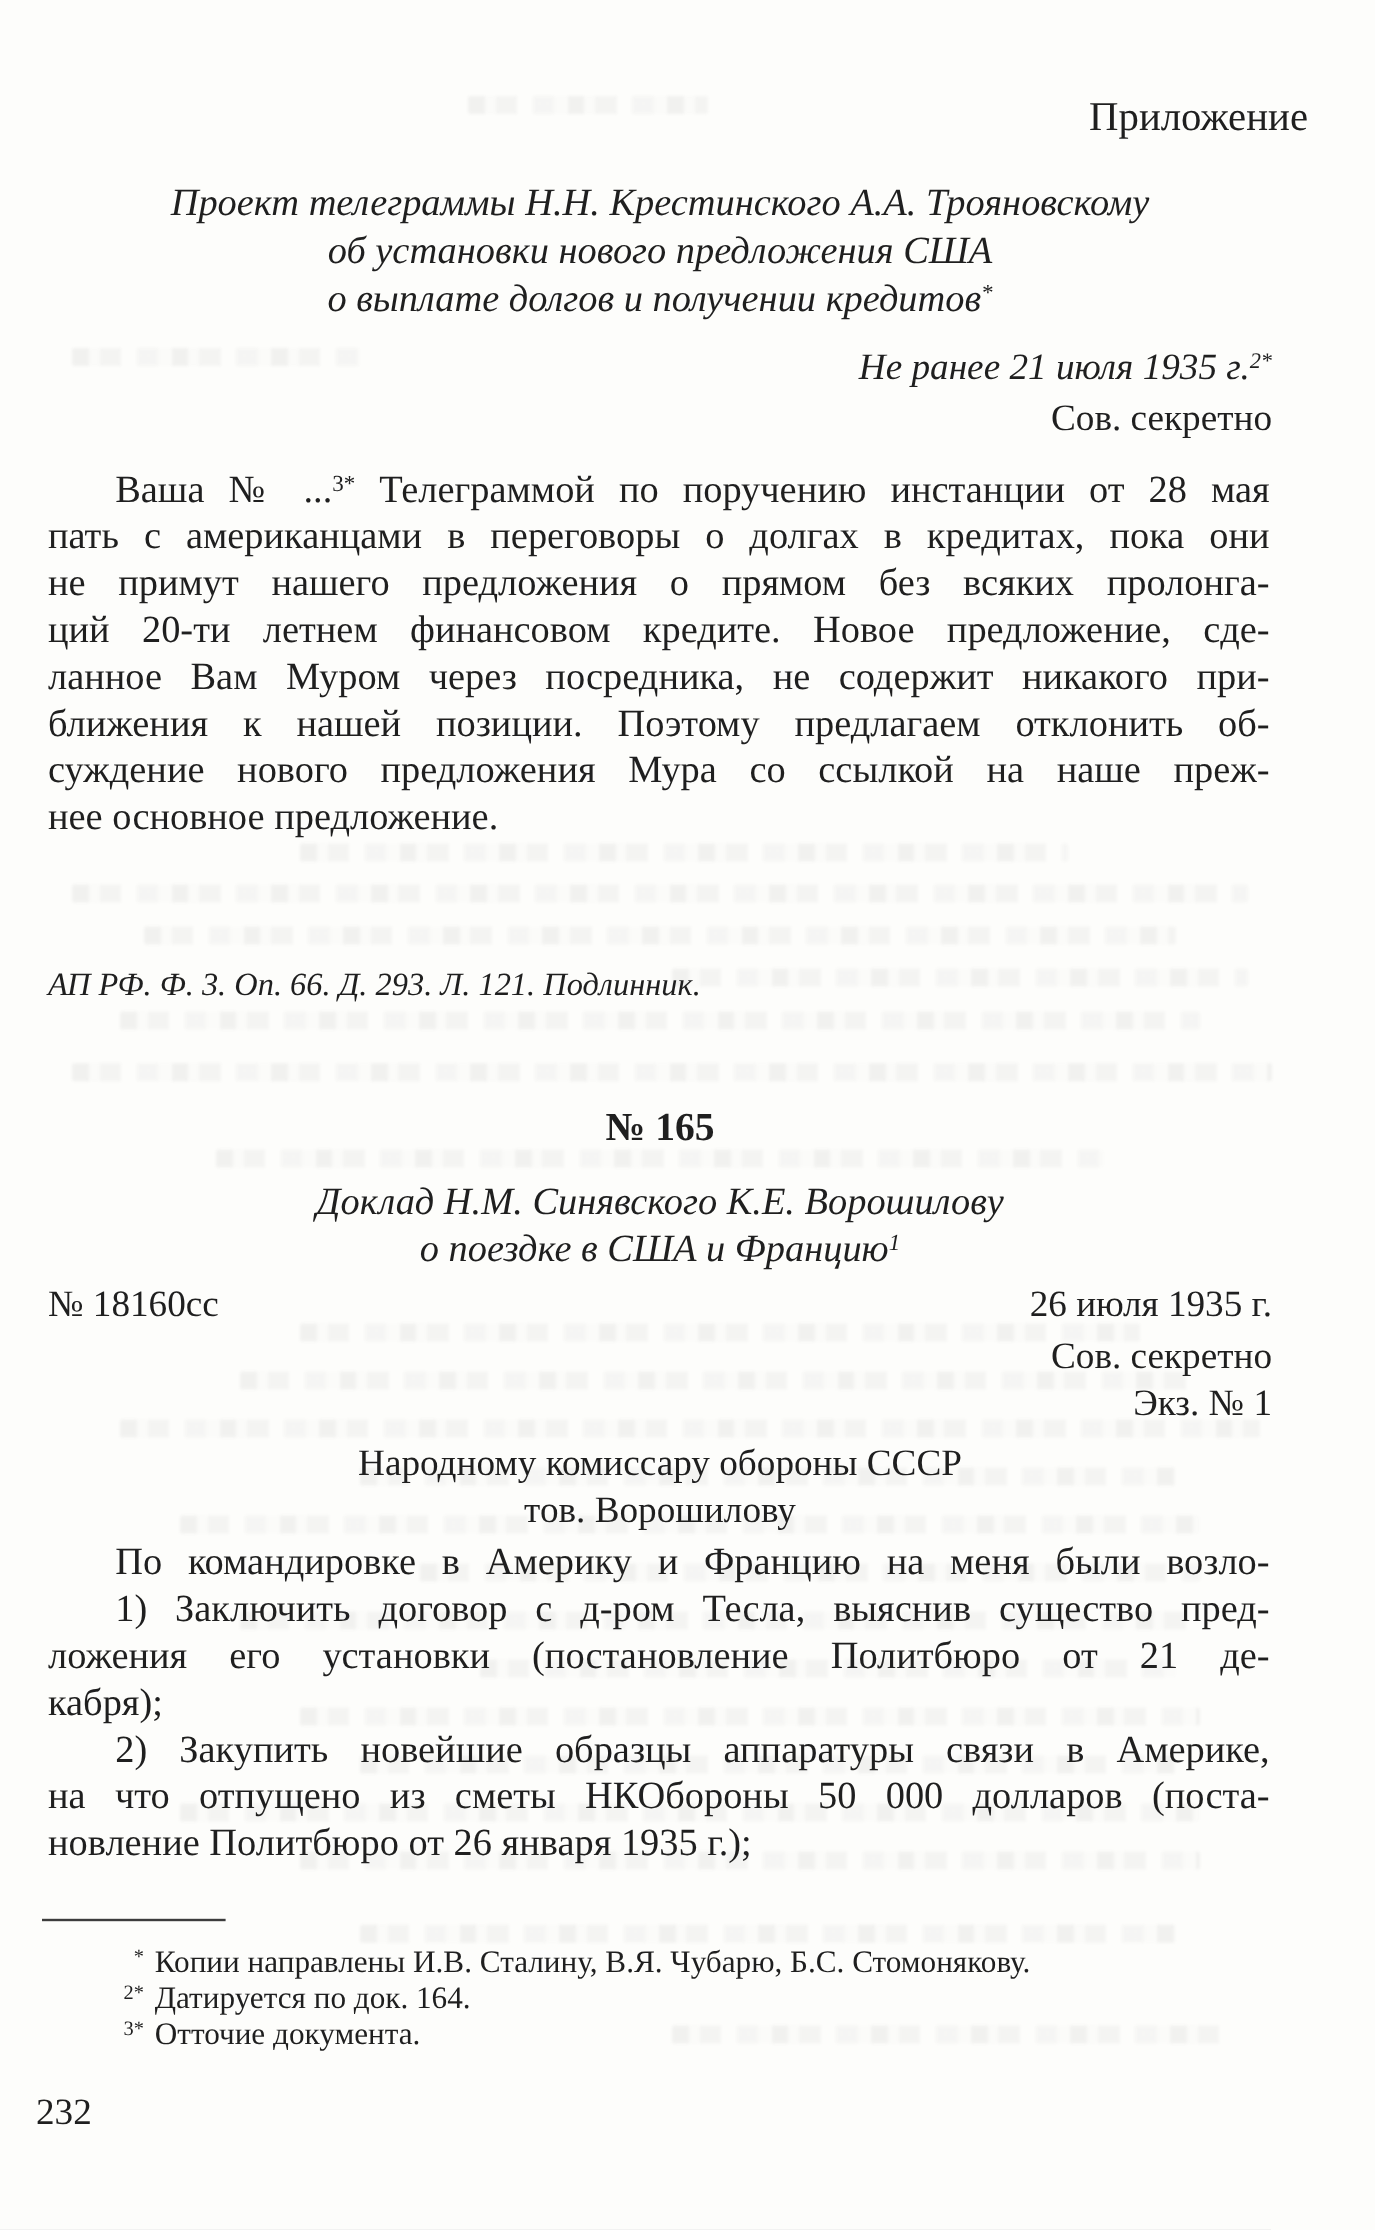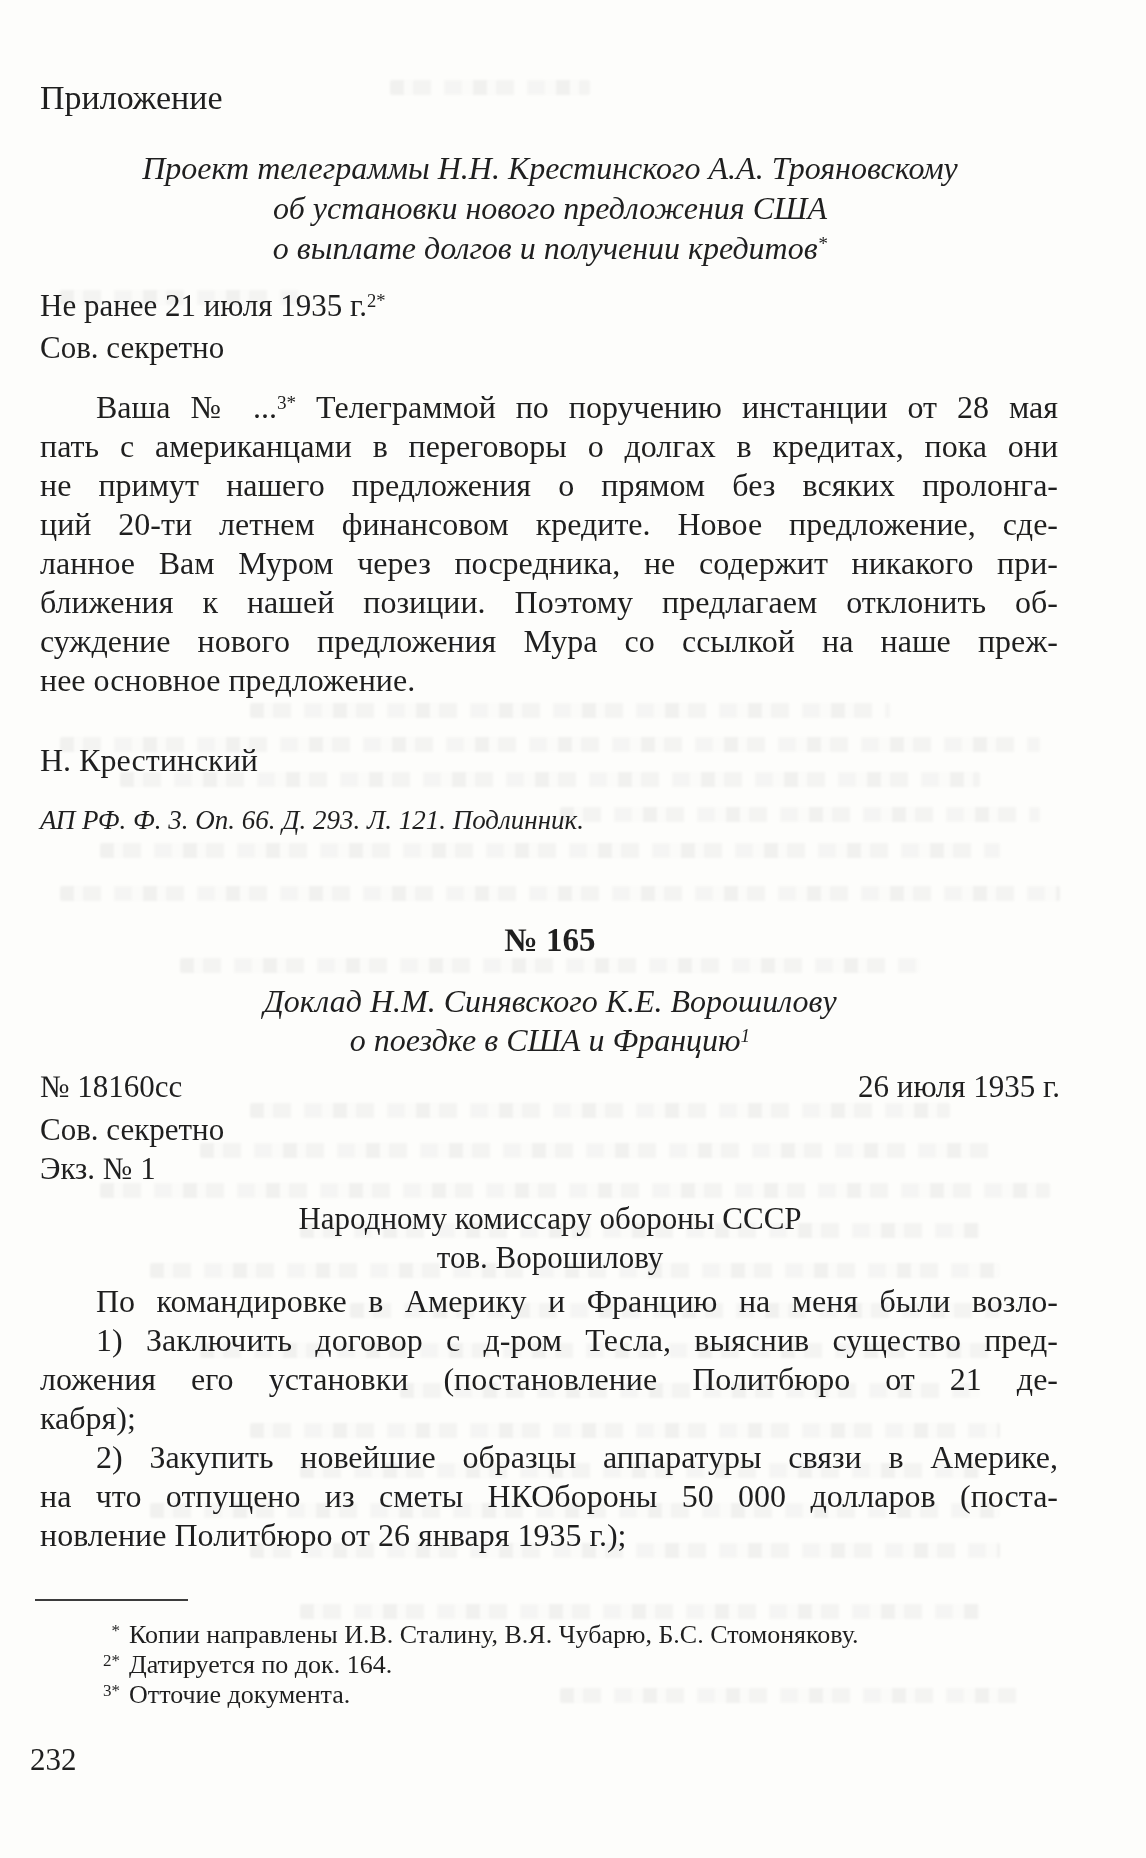--- a/index.html
+++ b/index.html
@@ -6,21 +6,21 @@
   .page{
     position:relative;
     width:1146px;height:1858px;
     background:#fdfdfb;
     font-family:"Liberation Serif","DejaVu Serif",serif;
     color:#1f1f1f;
     overflow:hidden;
     margin:0 auto;
   }
   .abs{position:absolute;}
-  .r{}
+  .r{text-align:right;}
   .c{text-align:center;}
   .it{font-style:italic;}
   .b{font-weight:bold;}
   .j{text-align:justify;text-align-last:justify;}
   .indent{text-indent:56px;}
   .bline{line-height:39px;}
   sup{font-size:0.60em;line-height:0;vertical-align:baseline;position:relative;top:-0.48em;}
   .block-title{line-height:40px;font-size:32px;}
   .body-text{font-size:32px;line-height:39px;}
   .fnline{line-height:30px;padding-left:50px;font-size:26px;}
@@ -66,39 +66,38 @@
   <div class="ghost" style="top:1688px;left:560px;width:460px;"></div>
 
   <div class="abs r" style="top:79px;left:40px;right:56px;font-size:34px;">Приложение</div>
 
   <div class="abs c it block-title" style="top:148px;left:40px;width:1020px;">
     <div>Проект телеграммы Н.Н. Крестинского А.А. Трояновскому</div>
     <div>об установки нового предложения США</div>
     <div><span>о выплате долгов и получении кредитов</span><sup>*</sup></div>
   </div>
 
-  <div class="abs r" style="top:288px;left:40px;right:86px;font-size:31px;">
+  <div class="abs r" style="top:288px;left:40px;right:86px;font-size:31px;font-style:italic;">
     <span>Не ранее 21 июля 1935 г.</span><sup>2*</sup>
   </div>
   <div class="abs r" style="top:330px;left:40px;right:86px;font-size:31px;">Сов. секретно</div>
 
   <div class="abs body-text" style="top:388px;left:40px;width:1018px;">
     <div class="bline j indent">
       <span>Ваша № ...</span><sup>3*</sup> <span>Телеграммой по поручению инстанции от 28 мая</span>
     </div>
     <div class="bline j">пать с американцами в переговоры о долгах в кредитах, пока они</div>
     <div class="bline j">не примут нашего предложения о прямом без всяких пролонга-</div>
     <div class="bline j">ций 20-ти летнем финансовом кредите. Новое предложение, сде-</div>
     <div class="bline j">ланное Вам Муром через посредника, не содержит никакого при-</div>
     <div class="bline j">ближения к нашей позиции. Поэтому предлагаем отклонить об-</div>
     <div class="bline j">суждение нового предложения Мура со ссылкой на наше преж-</div>
     <div class="bline">нее основное предложение.</div>
   </div>
 
-  <div class="abs r" style="top:742px;left:40px;right:86px;font-size:32px;">Н. Крестинский</div>
 
   <div class="abs it" style="top:805px;left:40px;font-size:27px;">АП РФ. Ф. 3. Оп. 66. Д. 293. Л. 121. Подлинник.</div>
 
   <div class="abs c b" style="top:922px;left:40px;width:1020px;font-size:33px;">№ 165</div>
 
   <div class="abs c it" style="top:982px;left:40px;width:1020px;font-size:32px;line-height:39px;">
     <div>Доклад Н.М. Синявского К.Е. Ворошилову</div>
     <div><span>о поездке в США и Францию</span><sup>1</sup></div>
   </div>
 

